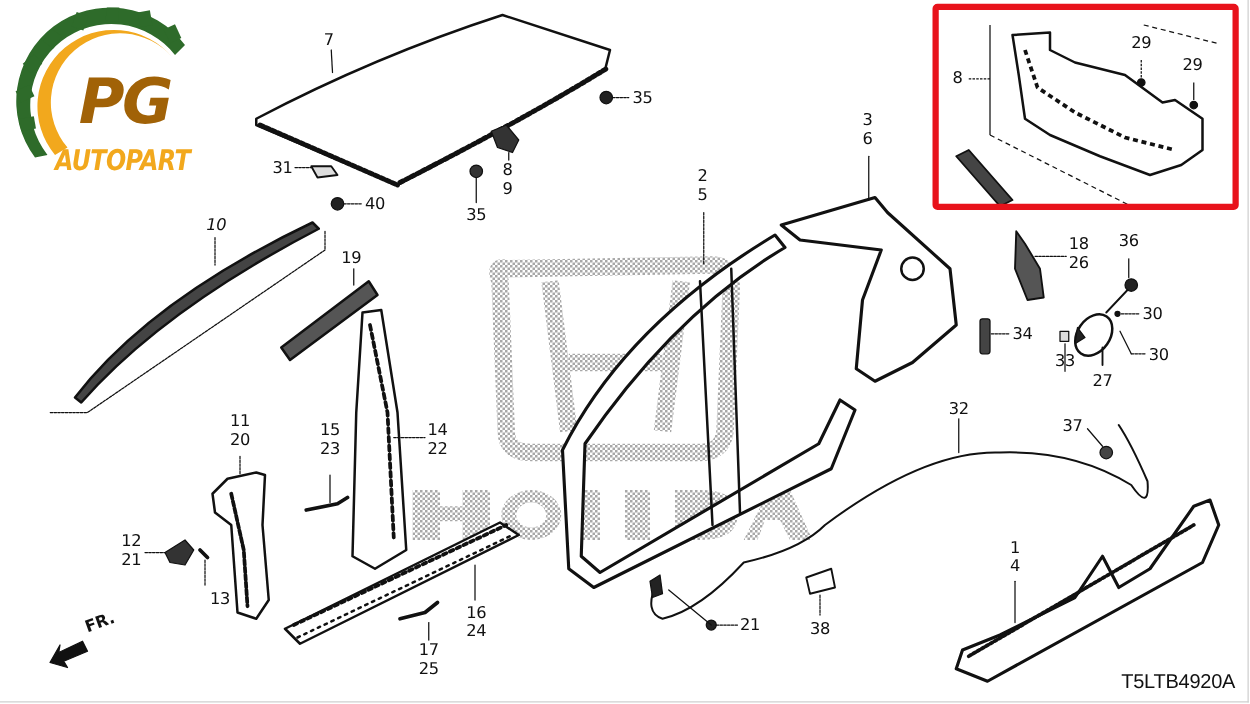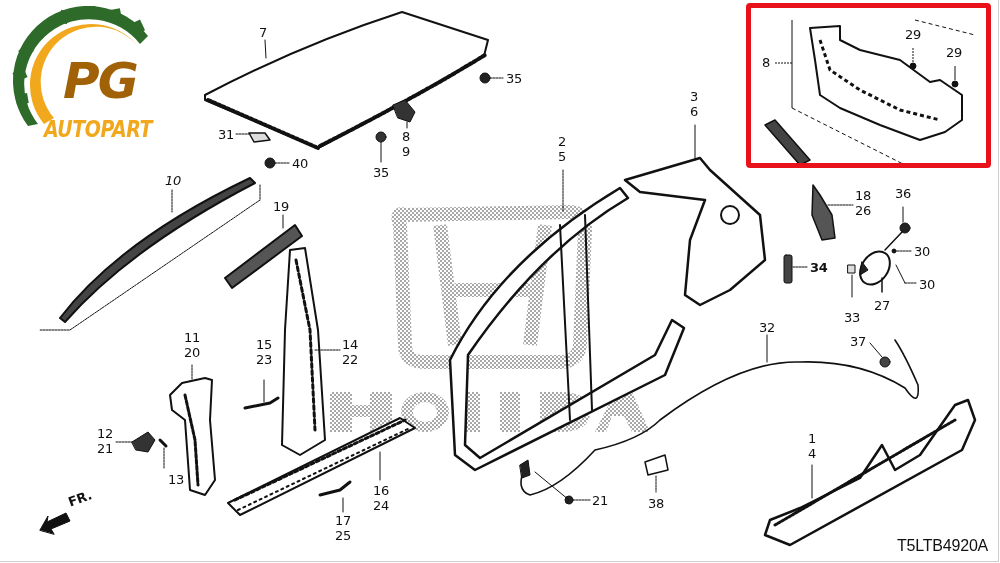--- a/index.html
+++ b/index.html
@@ -208,22 +208,22 @@
 
 <div class="lbl" style="left:762px;top:55px;">8</div>
 <div class="lbl" style="left:905px;top:27px;">29</div>
 <div class="lbl" style="left:946px;top:45px;">29</div>
 
 <div class="lbl" style="left:855px;top:188px;white-space:pre;">18
 26</div>
 <div class="lbl" style="left:895px;top:186px;">36</div>
 <div class="lbl" style="left:914px;top:244px;">30</div>
 <div class="lbl" style="left:919px;top:277px;">30</div>
-<div class="lbl" style="left:810px;top:260px;font-weight:bold;">34</div>
-<div class="lbl" style="left:844px;top:310px;">33</div>
+<div class="lbl" style="left:810px;top:260px;">34</div>
+<div class="lbl" style="left:844px;top:282px;">33</div>
 <div class="lbl" style="left:874px;top:298px;text-align:right;">27</div>
 
 <div class="lbl" style="left:184px;top:330px;white-space:pre;">11
 20</div>
 <div class="lbl" style="left:256px;top:337px;white-space:pre;">15
 23</div>
 <div class="lbl" style="left:342px;top:337px;white-space:pre;">14
 22</div>
 <div class="lbl" style="left:97px;top:426px;white-space:pre;">12
 21</div>

